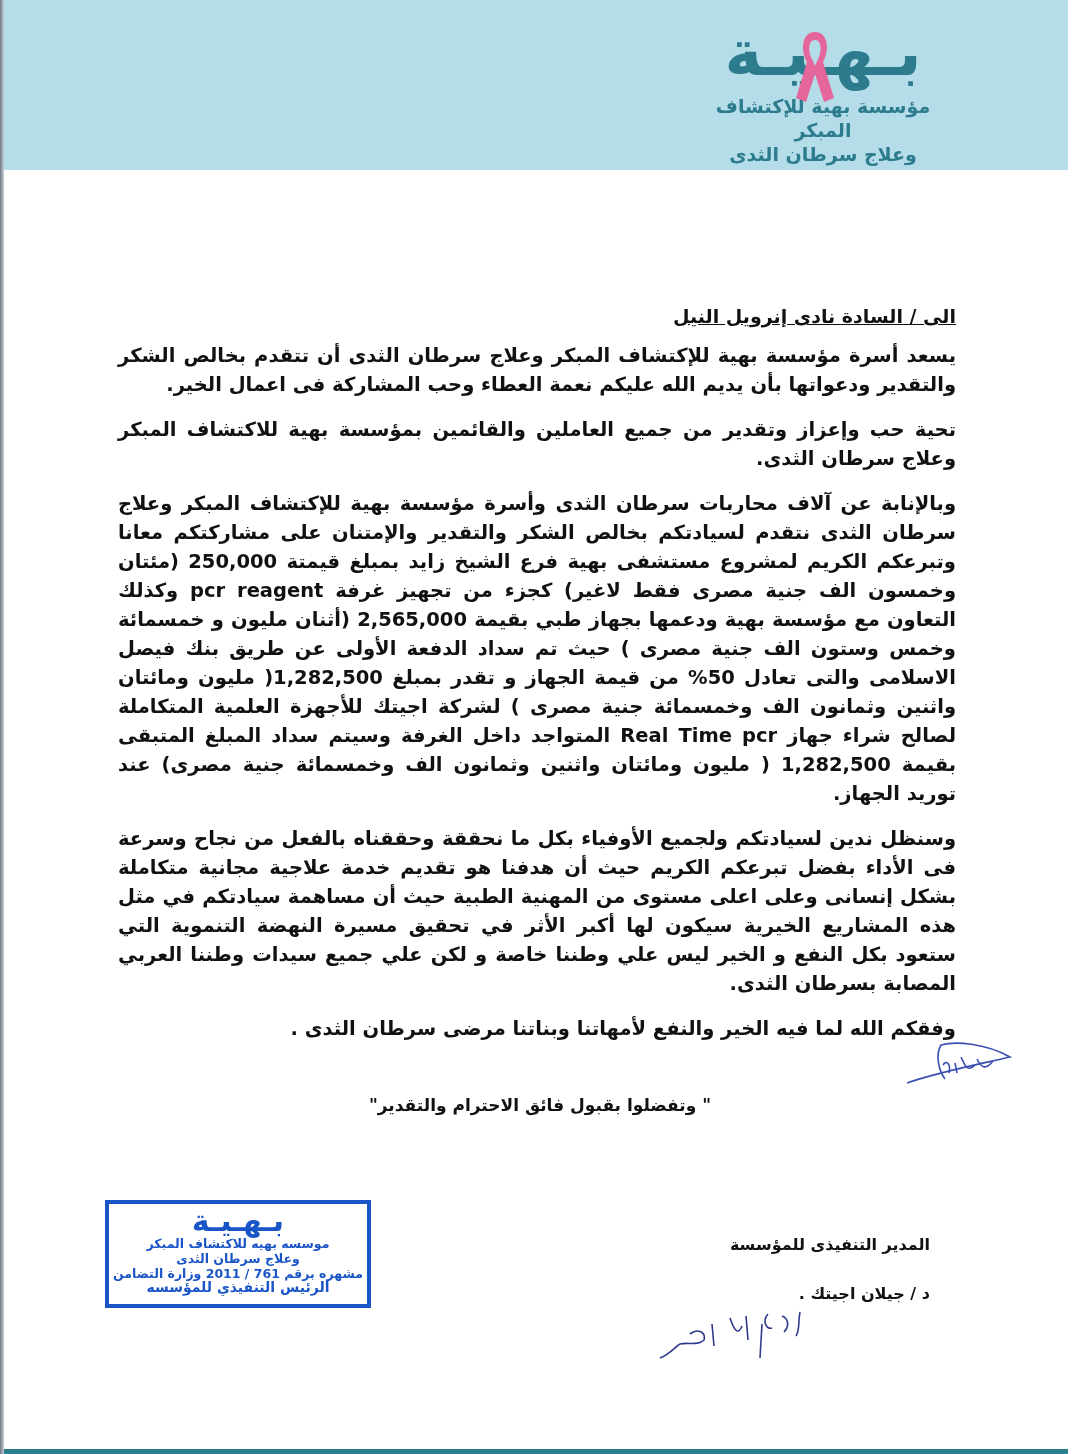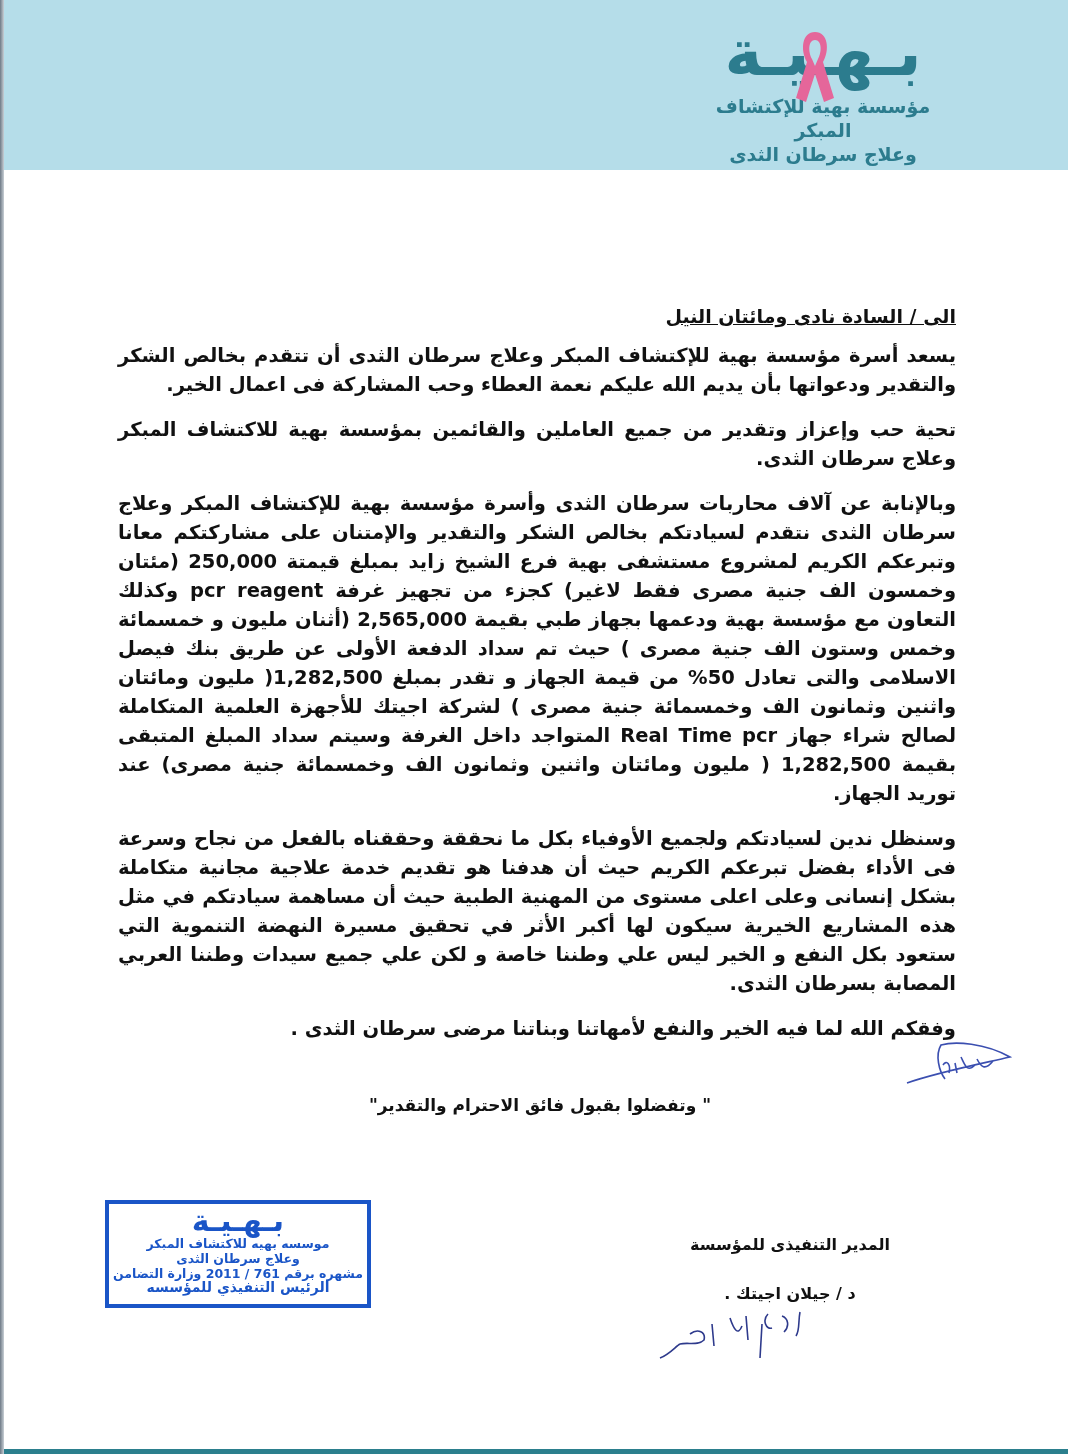--- a/index.html
+++ b/index.html
@@ -38,21 +38,21 @@
   .sig1 { position: absolute; left: 905px; top: 1035px; width: 110px; height: 55px; }
   .stamp {
     position: absolute; left: 105px; top: 1200px; width: 258px; height: 100px;
     border: 4px solid #1a55c7; direction: rtl; text-align: center; color: #1a55c7;
     font-family: "DejaVu Sans", sans-serif; font-weight: bold;
   }
   .stamp-word { font-size: 30px; line-height: 30px; letter-spacing: 6px; margin-top: 2px; }
   .stamp-line { font-size: 12.5px; line-height: 15px; text-align: center; }
   .stamp-line.small { font-size: 14px; line-height: 12px; letter-spacing: 1px; }
   .signatory {
-    position: absolute; right: 150px; top: 1235px; width: 280px; direction: rtl; text-align: center;
+    position: absolute; right: 150px; top: 1235px; width: 280px; direction: rtl; text-align: right;
     font-family: "DejaVu Sans", sans-serif; font-weight: bold; font-size: 16px; color: #111;
   }
   .signatory div { margin-bottom: 30px; }
   .sig2 { position: absolute; left: 650px; top: 1300px; width: 160px; height: 70px; }
   .footer-band { position: absolute; left: 4px; bottom: 0; width: 1064px; height: 5px; background: #2b7f8d; }
 </style>
 </head>
 <body>
 
 <div class="left-edge"></div>
@@ -64,21 +64,21 @@
         <path d="M23 6 C10 6 8 24 15 36 L4 72 L14 76 L23 48 L32 76 L42 72 L31 36 C38 24 36 6 23 6 Z M23 14 C30 14 30 26 26 33 L23 40 L20 33 C16 26 16 14 23 14 Z" fill="#e5669a"></path>
       </svg>
     </div>
     <div class="logo-line1">مؤسسة بهية للإكتشاف المبكر</div>
     <div class="logo-line2">وعلاج سرطان الثدى</div>
   </div>
 </div>
 <div class="right-edge"></div>
 
 <div class="letter">
-  <p class="addressee">الى / السادة نادى ومائتان النيل</p>
+  <p class="addressee">الى / السادة نادى إنرويل النيل</p>
   <p class="para">يسعد أسرة مؤسسة بهية للإكتشاف المبكر وعلاج سرطان الثدى أن تتقدم بخالص الشكر والتقدير ودعواتها بأن يديم الله عليكم نعمة العطاء وحب المشاركة فى اعمال الخير.</p>
   <p class="para">تحية حب وإعزاز وتقدير من جميع العاملين والقائمين بمؤسسة بهية للاكتشاف المبكر وعلاج سرطان الثدى.</p>
   <p class="para">وبالإنابة عن آلاف محاربات سرطان الثدى وأسرة مؤسسة بهية للإكتشاف المبكر وعلاج سرطان الثدى نتقدم لسيادتكم بخالص الشكر والتقدير والإمتنان على مشاركتكم معانا وتبرعكم الكريم لمشروع مستشفى بهية فرع الشيخ زايد بمبلغ قيمتة 250,000 (مئتان وخمسون الف جنية مصرى فقط لاغير) كجزء من تجهيز غرفة pcr reagent وكذلك التعاون مع مؤسسة بهية ودعمها بجهاز طبي بقيمة 2,565,000 (أثنان مليون و خمسمائة وخمس وستون الف جنية مصرى ) حيث تم سداد الدفعة الأولى عن طريق بنك فيصل الاسلامى والتى تعادل 50% من قيمة الجهاز و تقدر بمبلغ 1,282,500( مليون ومائتان واثنين وثمانون الف وخمسمائة جنية مصرى ) لشركة اجيتك للأجهزة العلمية المتكاملة لصالح شراء جهاز Real Time pcr المتواجد داخل الغرفة وسيتم سداد المبلغ المتبقى بقيمة 1,282,500 ( مليون ومائتان واثنين وثمانون الف وخمسمائة جنية مصرى) عند توريد الجهاز.</p>
   <p class="para">وسنظل ندين لسيادتكم ولجميع الأوفياء بكل ما نحققة وحققناه بالفعل من نجاح وسرعة فى الأداء بفضل تبرعكم الكريم حيث أن هدفنا هو تقديم خدمة علاجية مجانية متكاملة بشكل إنسانى وعلى اعلى مستوى من المهنية الطبية حيث أن مساهمة سيادتكم في مثل هذه المشاريع الخيرية سيكون لها أكبر الأثر في تحقيق مسيرة النهضة التنموية التي ستعود بكل النفع و الخير ليس علي وطننا خاصة و لكن علي جميع سيدات وطننا العربي المصابة بسرطان الثدى.</p>
   <p class="para">وفقكم الله لما فيه الخير والنفع لأمهاتنا وبناتنا مرضى سرطان الثدى .</p>
 </div>
 
 <svg class="sig1" viewBox="0 0 110 55">
   <path d="M2 48 C30 38 70 30 105 22 C80 8 50 6 36 10 C30 20 34 36 40 44 M38 30 C42 24 46 30 44 38 M50 28 L52 38 M56 22 C60 30 62 38 70 30 M72 24 C76 32 80 36 88 26" stroke="#3b4fb0" stroke-width="1.6" fill="none"></path>
 </svg>

